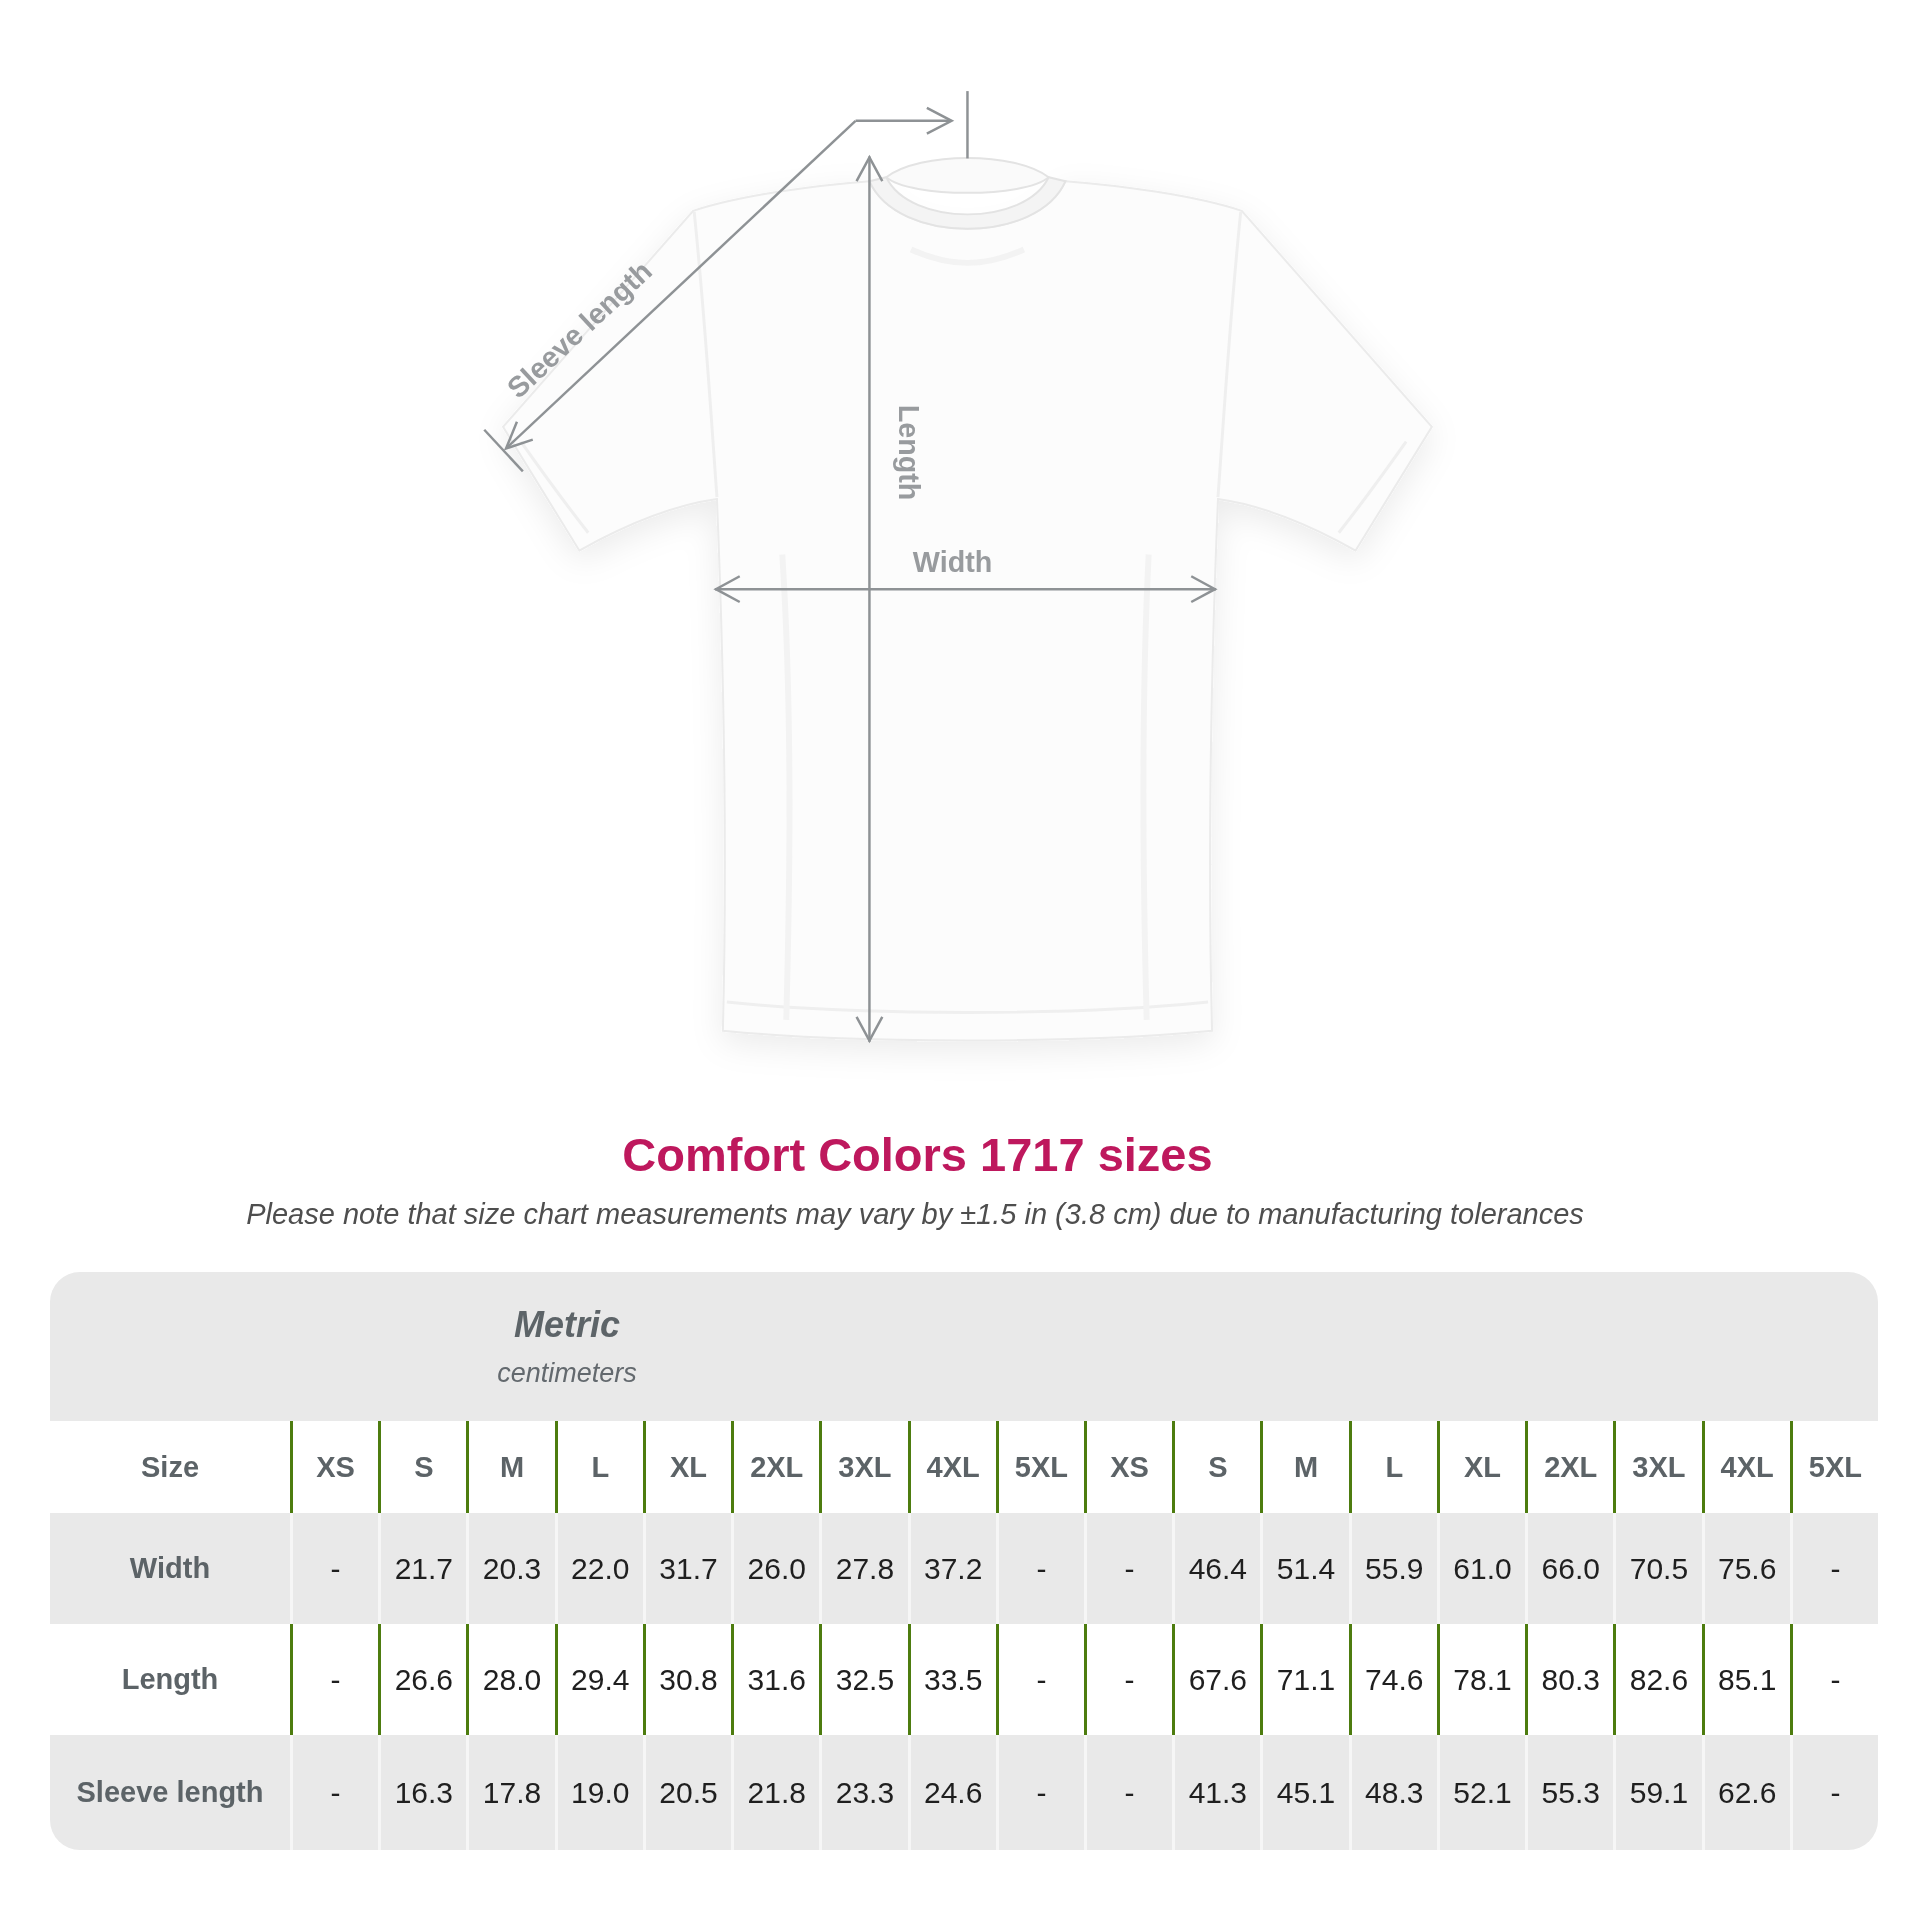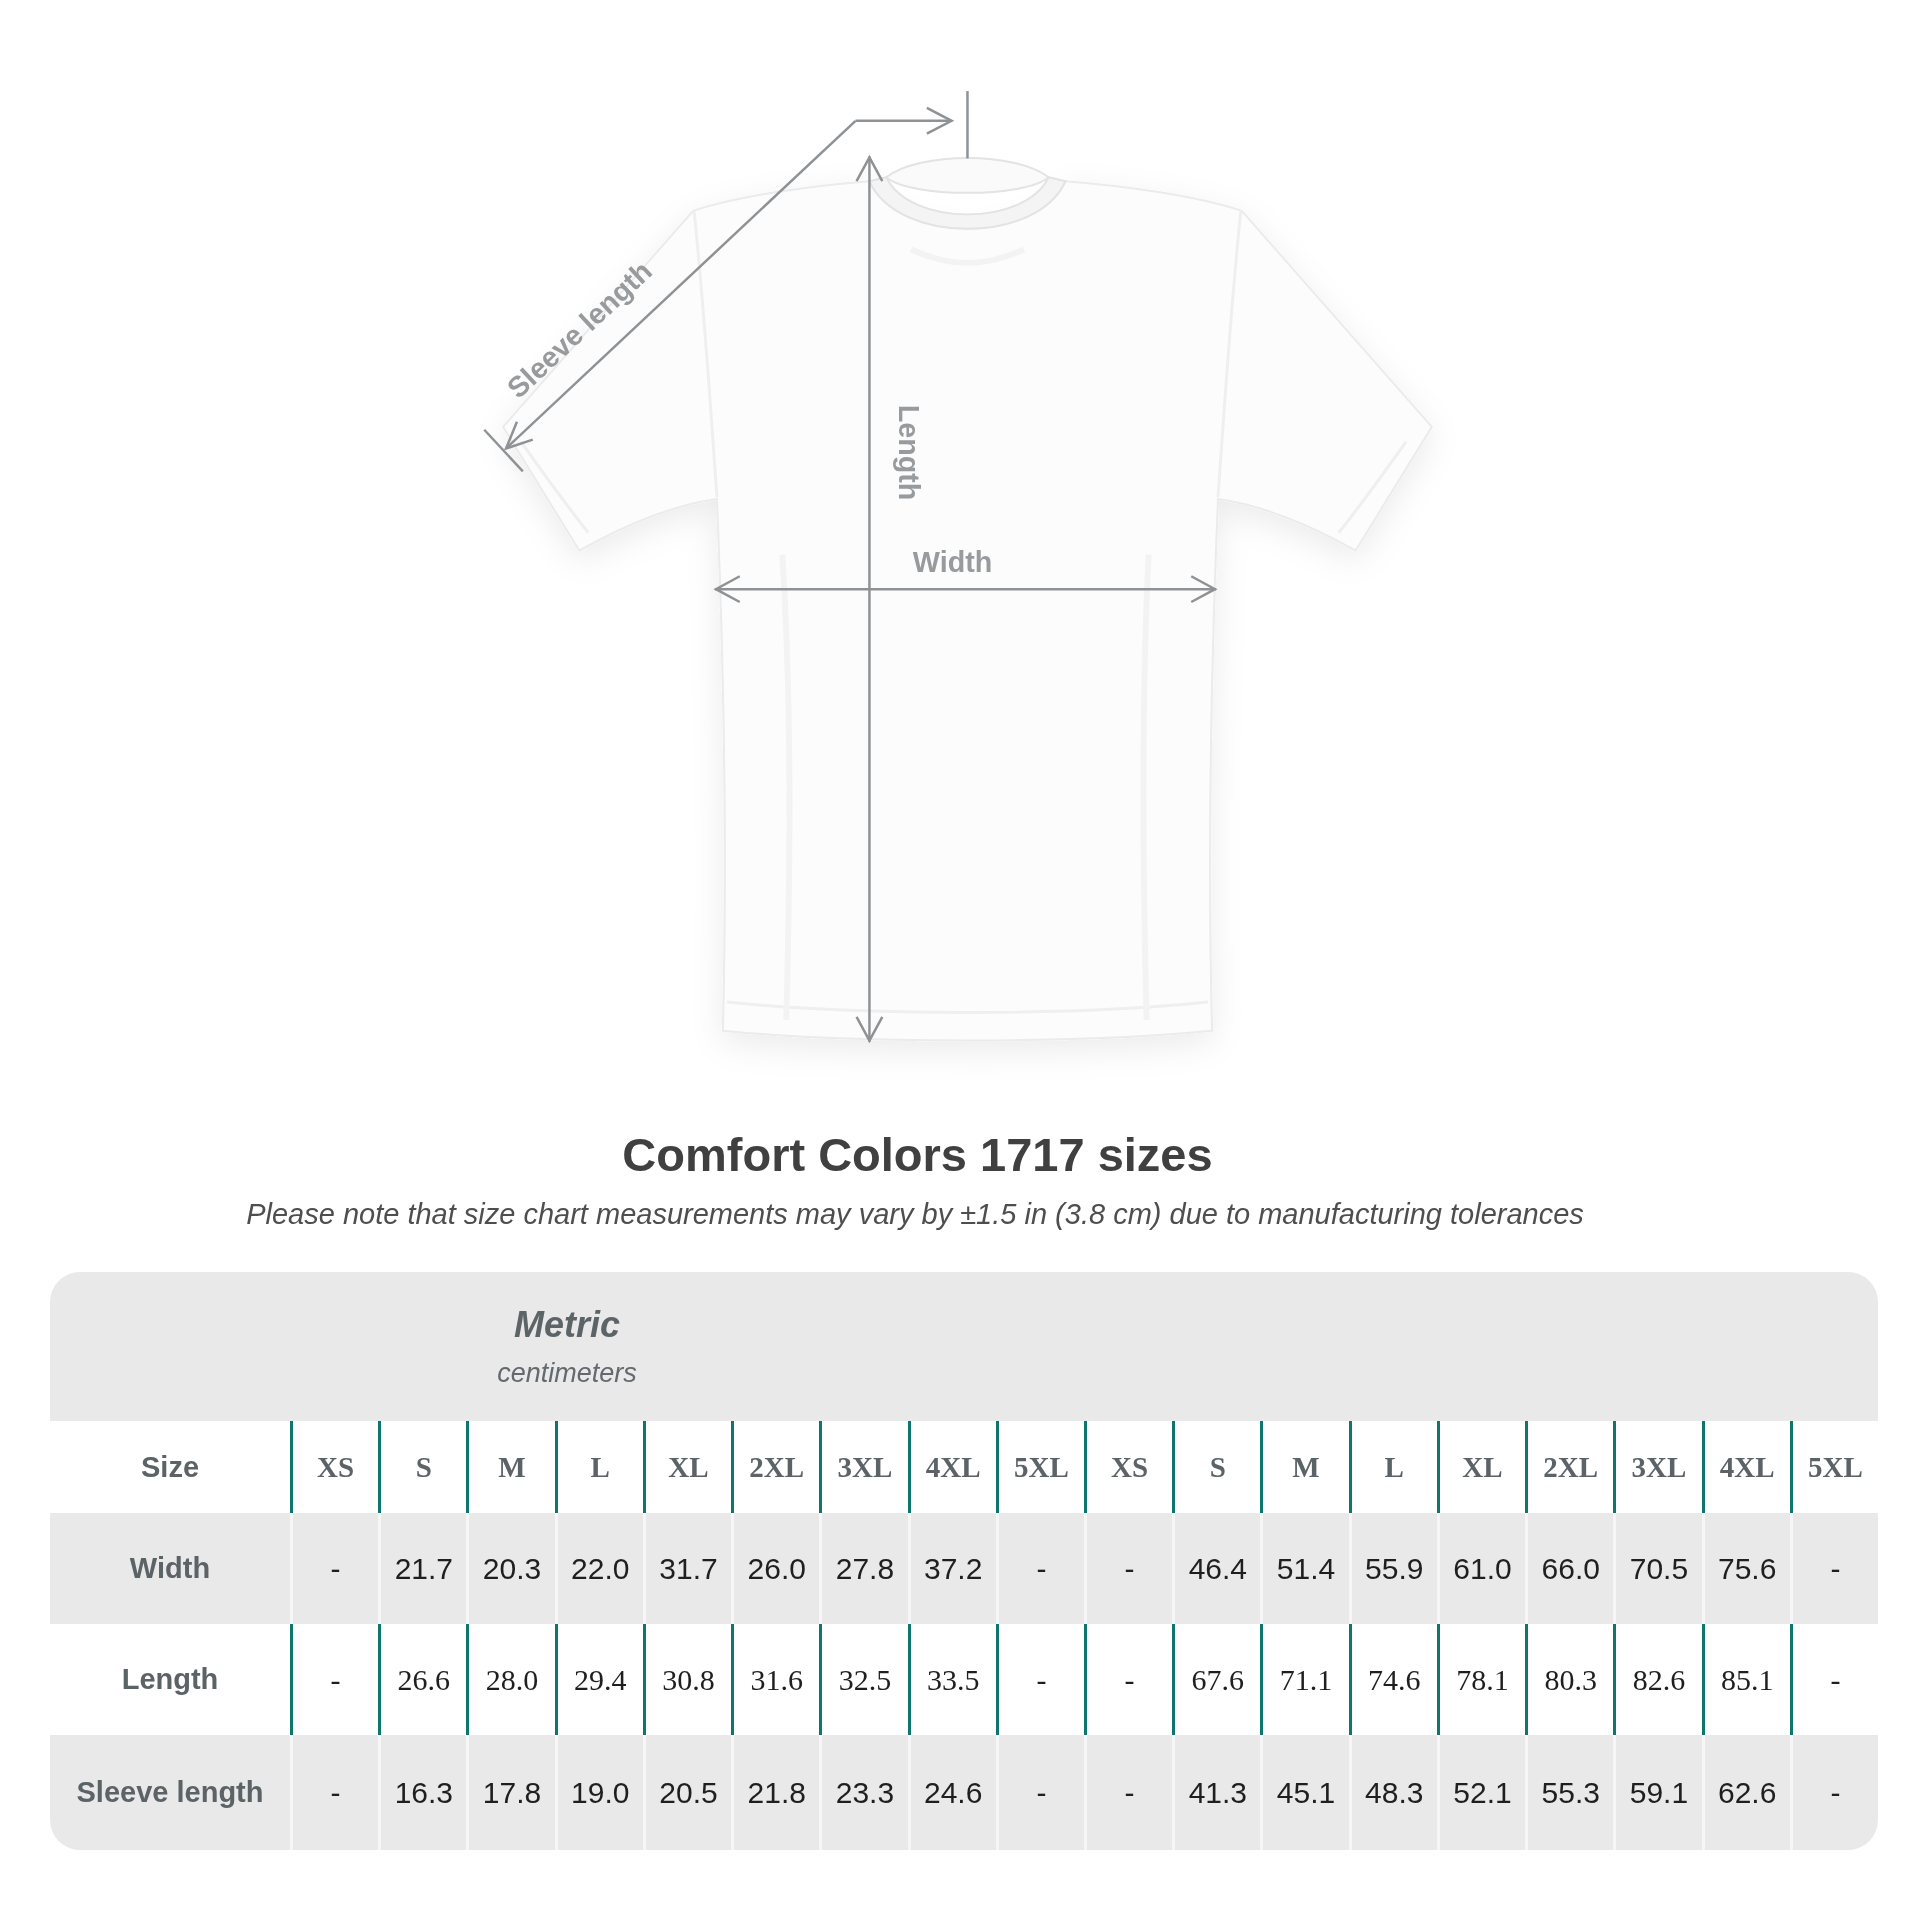--- a/index.html
+++ b/index.html
@@ -1,37 +1,37 @@
 <!DOCTYPE html>
 <html><head>
 <meta charset="utf-8">
 <style>
   html,body{margin:0;padding:0;background:#ffffff;}
   .page{position:relative;width:1927px;height:1927px;background:#ffffff;overflow:hidden;
         font-family:"Liberation Sans","DejaVu Sans",sans-serif;}
   .diagram{position:absolute;left:0;top:0;}
   .mlabel{font-family:"Liberation Sans","DejaVu Sans",sans-serif;font-size:29px;font-weight:bold;fill:#989b9e;}
   .title{position:absolute;left:0;top:1125px;width:1835px;margin:0;text-align:center;
-         font-size:47px;font-weight:bold;color:#404040;line-height:59px;}
+         font-size:47px;font-weight:bold;color:#be185d;line-height:59px;}
   .subtitle{position:absolute;left:0;top:1192px;width:1830px;margin:0;text-align:center;
          font-size:29px;font-style:italic;color:#4e4e4e;line-height:44px;}
   .table{position:absolute;left:50px;top:1272px;width:1828px;border-radius:30px;overflow:hidden;}
   .trow{display:grid;grid-template-columns:240px repeat(18,1fr);}
   .trow.band{grid-template-columns:1034px 1fr;height:149px;background:#e9e9e9;}
   .band-cell{display:flex;flex-direction:column;align-items:center;justify-content:center;gap:12px;}
   .band-title{font-size:36px;font-weight:bold;font-style:italic;color:#5d6468;}
   .band-unit{font-size:27px;font-style:italic;color:#63696e;}
   .trow.thead{height:92px;background:#ffffff;}
   .trow.white{height:111px;background:#ffffff;}
   .trow.gray{background:#e9e9e9;}
   .trow.gray.r1{height:111px;}
   .trow.gray.r3{height:115px;}
   .cell{display:flex;align-items:center;justify-content:center;}
   .trow.thead .cell + .cell,
-  .trow.white .cell + .cell{border-left:3px solid #0f766e;font-family:Liberation Serif, serif;}
+  .trow.white .cell + .cell{border-left:3px solid #4d7c0f;}
   .trow.gray .cell + .cell{border-left:3px solid #f6f6f6;}
   .head-cell,.label-cell{font-size:29px;font-weight:bold;color:#5c6367;}
   .value-cell{font-size:30px;color:#1f1f1f;}
 </style>
 </head>
 <body>
 
 <div class="page">
 
   <svg class="diagram" width="1927" height="1109" viewBox="0 0 1946 1120">

